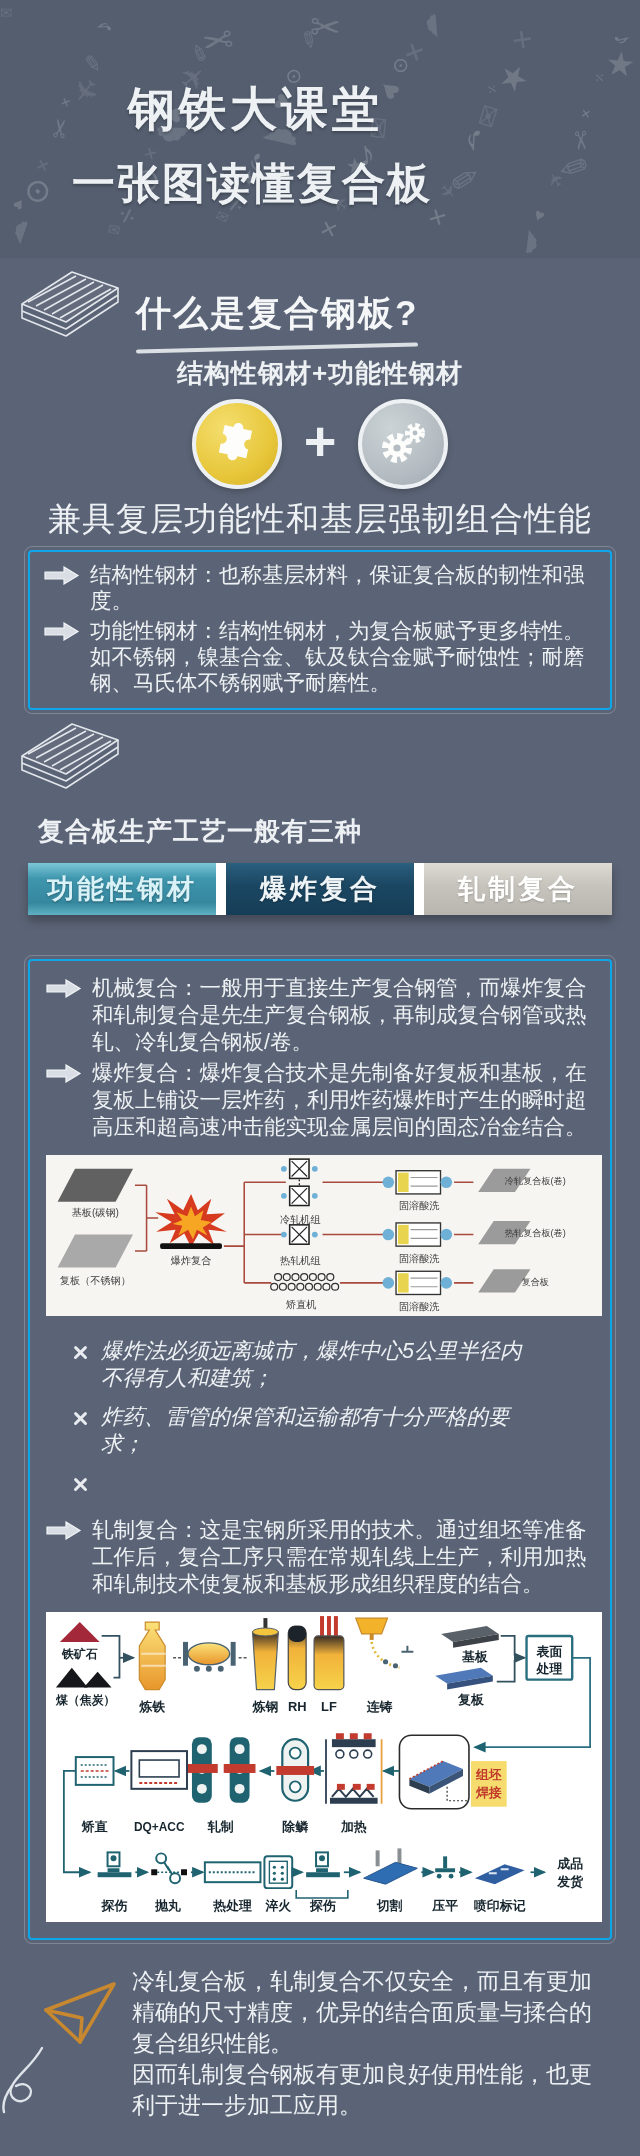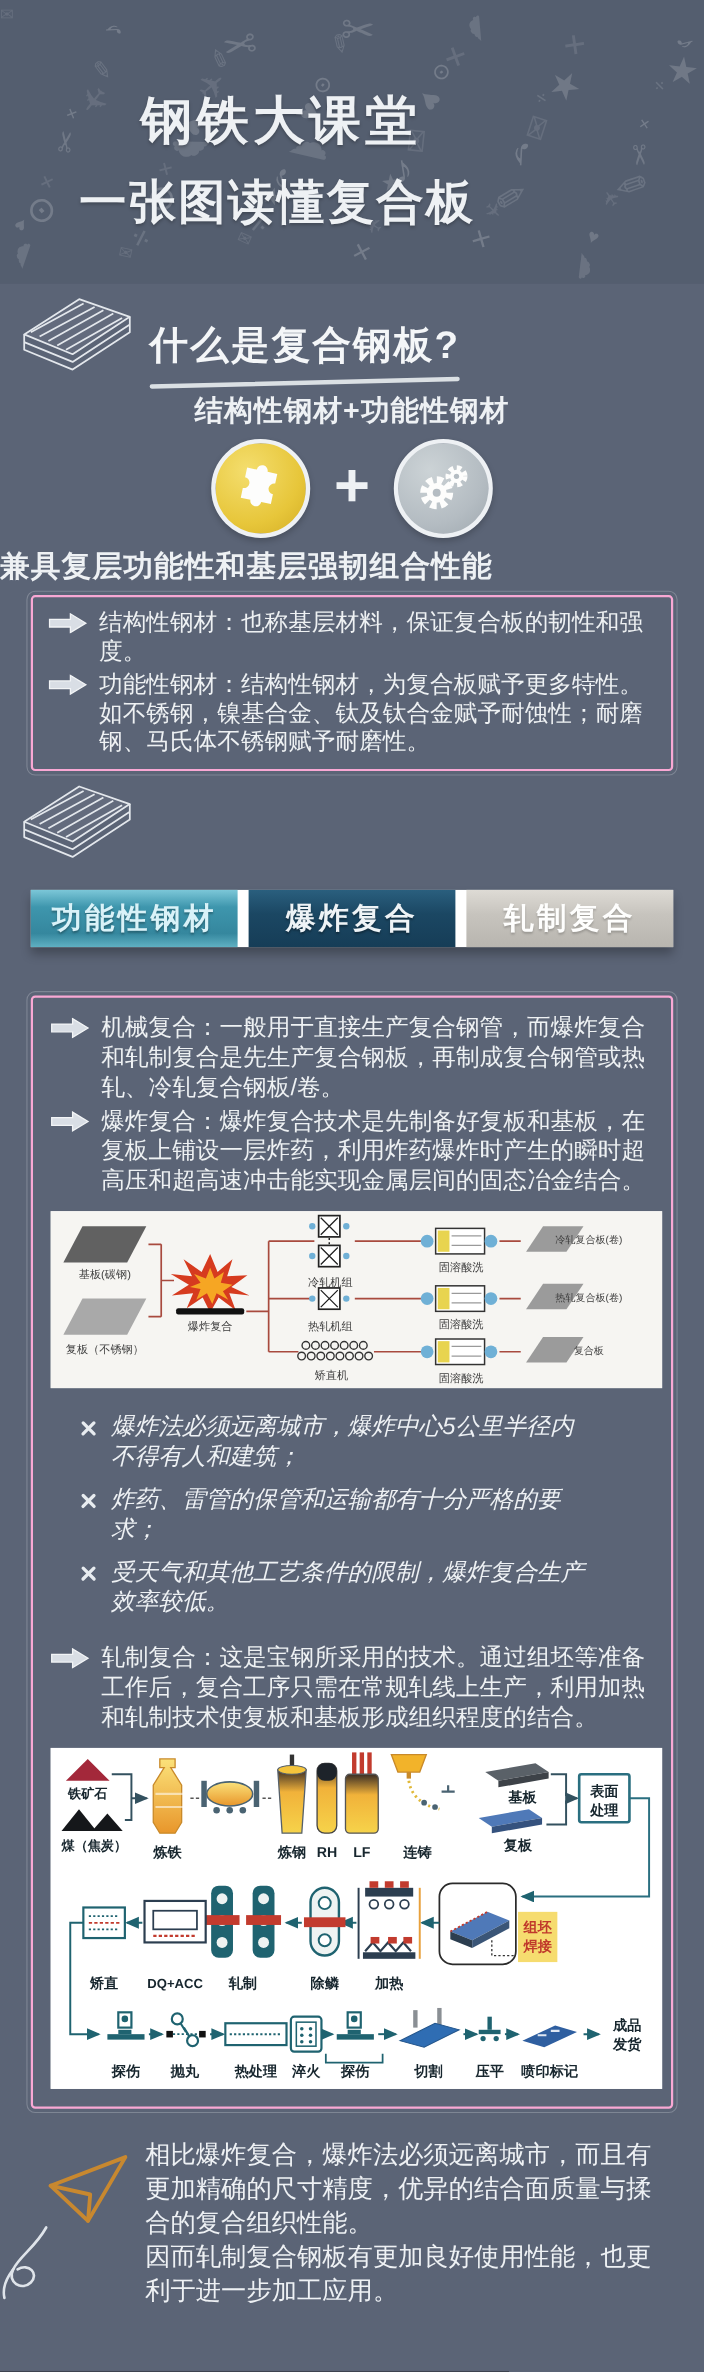--- a/index.html
+++ b/index.html
@@ -22,23 +22,23 @@
   .stitle{font-size:35px;font-weight:bold;color:#f4f6f8;letter-spacing:2px;}
   .underl{height:4px;background:#e9edf1;border-radius:3px;transform:rotate(-1.4deg);margin-top:9px;opacity:.9;}
   
   .formula{text-align:center;font-size:26px;font-weight:bold;margin-top:4px;letter-spacing:1px;}
   .irow{display:flex;align-items:center;justify-content:center;gap:22px;margin-top:8px;}
   .circ{width:82px;height:82px;border-radius:50%;display:flex;align-items:center;justify-content:center;
         border:4px solid #eef1f4;box-shadow:0 3px 6px rgba(0,0,0,.2);}
   .circ.yel{background:radial-gradient(circle at 35% 30%, #f4de6e, #e7c63a 62%, #d3ad24);}
   .circ.gry{background:radial-gradient(circle at 35% 30%, #ccd3d6, #b4bcc2 62%, #9fa8af);}
   .plus{font-size:56px;font-weight:bold;color:#eef1f4;line-height:1;transform:translateY(-3px);}
-  .benefit{text-align:left;font-size:27px;font-weight:bold;margin-top:8px;letter-spacing:1px;}
-  
-  .sbox{border:2px solid #f9a8d4;border-radius:4px;margin:8px 28px 0 28px;padding:10px 18px 12px 14px;
+  .benefit{text-align:center;font-size:33px;font-weight:normal;margin-top:8px;letter-spacing:1px;}
+  
+  .sbox{border:2px solid #0ea5e9;border-radius:4px;margin:8px 28px 0 28px;padding:10px 18px 12px 14px;
         outline:1px solid rgba(230,234,238,.25);outline-offset:3px;}
   .bullet{display:flex;gap:10px;}
   .bullet + .bullet{margin-top:4px;}
   .bullet .aico{flex:0 0 36px;margin-top:4px;}
   .bullet p{margin:0;font-size:21.5px;line-height:26px;color:#eef1f3;}
   .box2 .bullet p{line-height:27px;}
   .box2{margin-top:44px;padding:14px 20px 16px 16px;}
   .gap18{margin-top:20px;}
   .gap24{margin-top:24px;}
   .xlist{margin:22px 0 0 26px;}
@@ -199,20 +199,21 @@
     <div class="shead">
       <svg class="plate" viewBox="0 0 112 86">
         <g fill="none" stroke="#e3e7ec" stroke-width="1.6" stroke-linejoin="round">
           <polygon points="8,38 58,6 104,22 52,56" fill="rgba(255,255,255,0.05)"></polygon>
           <path d="M14,36 L62,10 M22,40 L72,13 M30,44 L80,16 M38,48 L89,19 M46,52 L97,23"></path>
           <path d="M8,38 v14 L52,70 L104,36 v-14 M8,45 L52,63 L104,29 M8,52 L52,70"></path>
         </g>
       </svg>
     </div>
 
+    <div class="intro">复合板生产工艺一般有三种</div>
 
     <div class="tabs">
       <div class="tab mech">功能性钢材</div>
       <div class="tab expl">爆炸复合</div>
       <div class="tab roll">轧制复合</div>
     </div>
 
     <div class="sbox box2">
 
       <div class="bullet">
@@ -310,21 +311,20 @@
         <div class="xrow">
           <span class="xmark"></span>
           <p>爆炸法必须远离城市，爆炸中心5公里半径内不得有人和建筑；</p>
         </div>
         <div class="xrow">
           <span class="xmark"></span>
           <p>炸药、雷管的保管和运输都有十分严格的要求；</p>
         </div>
         <div class="xrow">
           <span class="xmark"></span>
-          <p>受天气和其他工艺条件的限制，爆炸复合生产效率较低。</p>
         </div>
       </div>
 
       <div class="bullet gap24">
         <svg class="aico" width="36" height="19" viewBox="0 0 36 19">
           <polygon points="1,6 20,6 20,1 34,9.5 20,18 20,13 1,13" fill="#d9dee5" stroke="#f2f4f6" stroke-width="1.2"></polygon>
         </svg>
         <p>轧制复合：这是宝钢所采用的技术。通过组坯等准备工作后，复合工序只需在常规轧线上生产，利用加热和轧制技术使复板和基板形成组织程度的结合。</p>
       </div>
 
@@ -552,18 +552,18 @@
   <div class="foot">
     <svg class="plane" width="130" height="140" viewBox="0 0 130 140">
       <g fill="none" stroke-linejoin="round" stroke-linecap="round">
         <polygon points="44,36 112,10 78,68" stroke="#c8882f" stroke-width="3.5"></polygon>
         <path d="M44,36 L80,44 L78,68" stroke="#c8882f" stroke-width="3.5"></path>
         <path d="M40,74 C30,92 16,100 10,112 C4,124 18,132 26,124 C34,116 24,106 14,112" stroke="#dfe4ea" stroke-width="2.4"></path>
         <path d="M10,112 C4,120 0,130 2,138" stroke="#dfe4ea" stroke-width="2.4"></path>
       </g>
     </svg>
     <div class="txt">
-      <p>相比爆炸复合，爆炸法必须远离城市，而且有更加精确的尺寸精度，优异的结合面质量与揉合的复合组织性能。</p>
+      <p>冷轧复合板，轧制复合不仅安全，而且有更加精确的尺寸精度，优异的结合面质量与揉合的复合组织性能。</p>
       <p>因而轧制复合钢板有更加良好使用性能，也更利于进一步加工应用。</p>
     </div>
   </div>
 
 </div>
 
 </body></html>

